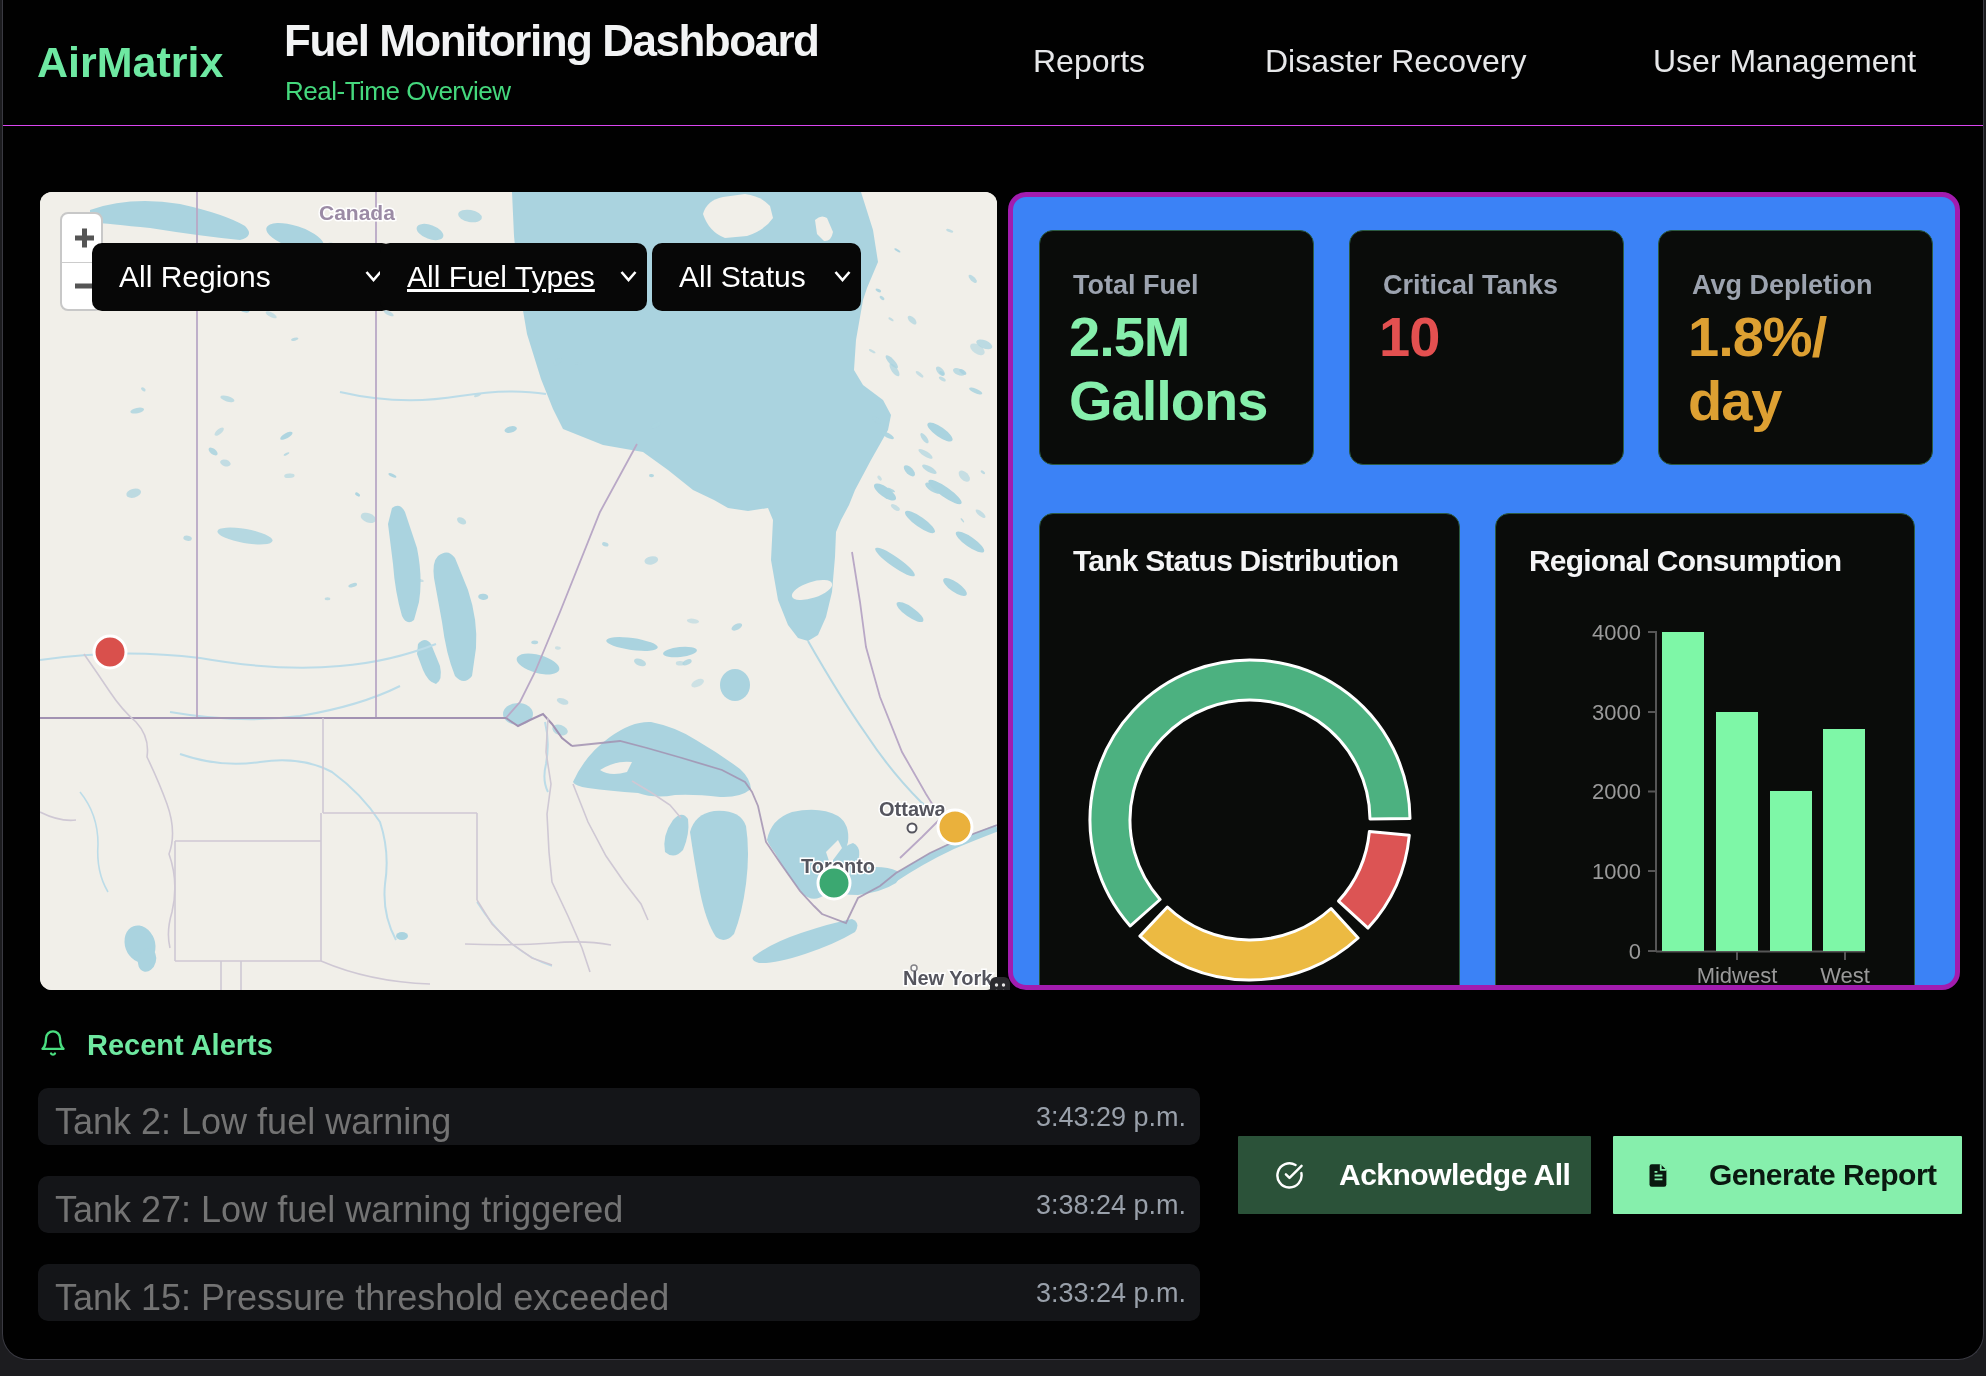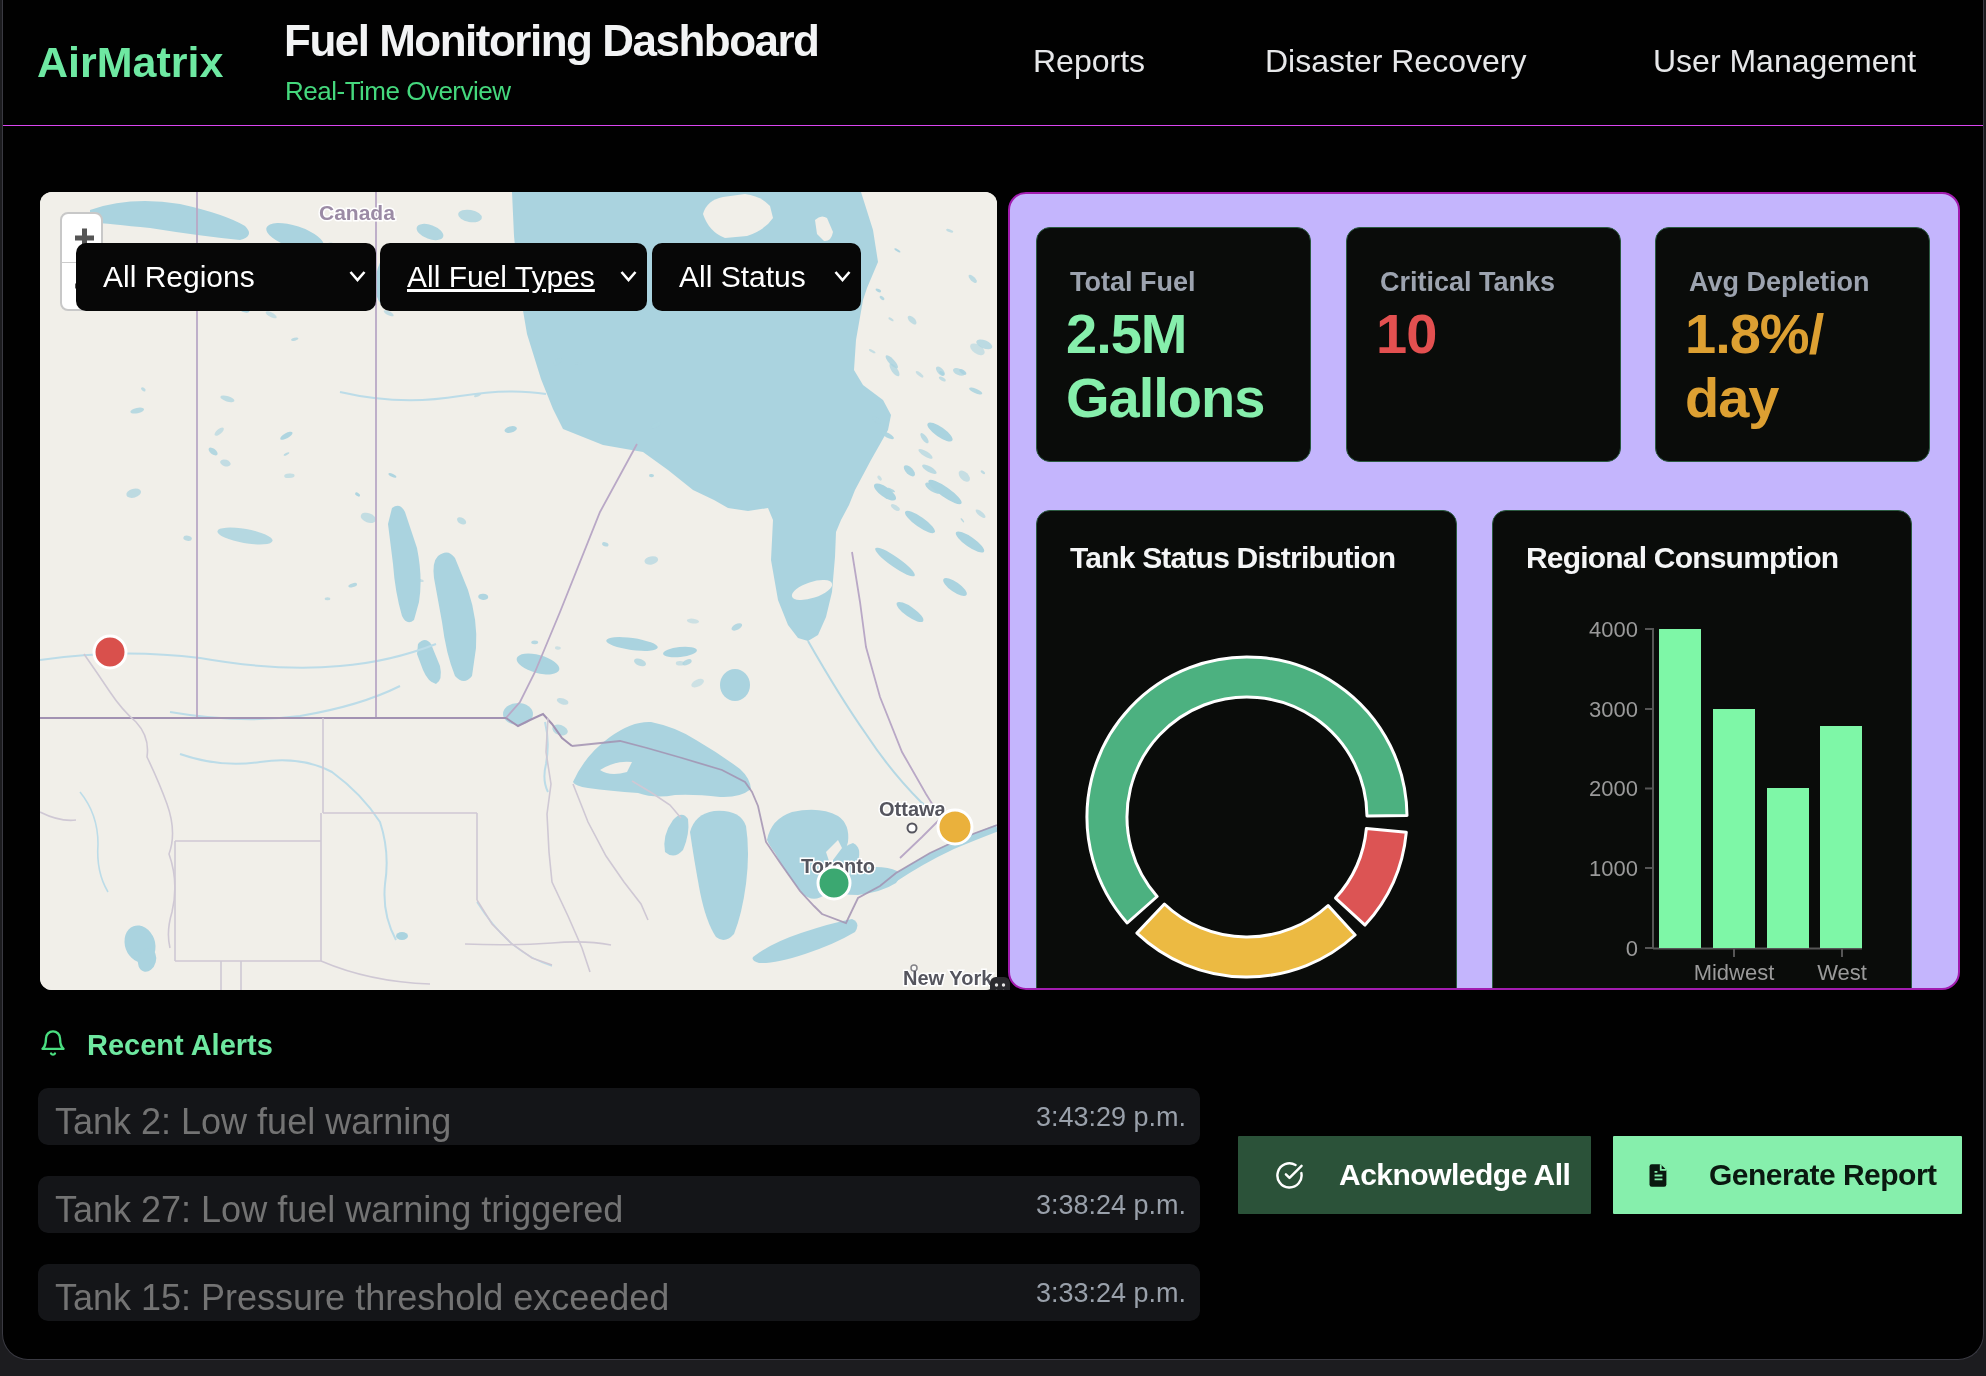--- a/index.html
+++ b/index.html
@@ -10,21 +10,21 @@
   .title { position:absolute; left:281px; top:16px; font-size:44px; font-weight:bold; color:#f2f3f4; letter-spacing:-1.5px; }
   .subtitle { position:absolute; left:282px; top:76px; font-size:26px; color:#45d87d; letter-spacing:-0.5px; }
   .nav { position:absolute; top:43px; font-size:32px; color:#e6e7e9; }
   .toppane { position:absolute; left:0; top:128px; width:100%; height:862px; overflow:hidden; }
   .map { position:absolute; left:37px; top:64px; width:957px; height:798px; border-radius:12px; overflow:hidden; background:#f1efe9; }
   .zoomctl { position:absolute; left:20px; top:20px; width:43px; height:99px; background:#fff; border:2px solid #c8c8c8; border-radius:8px; }
   .zoomctl .div { position:absolute; left:0; top:48px; width:100%; height:1px; background:#ccc; }
   .pill { position:absolute; top:51px; height:68px; background:#070707; border-radius:10px; color:#fff; font-size:30px; display:flex; align-items:center; }
   .pill span { padding-left:27px; }
   .pill svg { position:absolute; right:10px; top:27px; }
-  .panel { position:absolute; left:1005px; top:64px; width:952px; height:798px; border:2px solid #a21caf; border-radius:18px; background:#c4b5fd; overflow:hidden; }
+  .panel { position:absolute; left:1005px; top:64px; width:952px; height:798px; border:5px solid #a21caf; border-radius:18px; background:#3b82f6; overflow:hidden; }
   .scard { position:absolute; top:33px; width:275px; height:235px; background:#0a0c0a; border:1px solid #2b5a40; border-radius:14px; }
   .scard .lbl { position:absolute; left:33px; top:39px; font-size:27px; font-weight:bold; color:#9ca3af; }
   .scard .val { position:absolute; left:29px; top:74px; font-size:56px; font-weight:bold; line-height:64px; width:230px; letter-spacing:-1px; }
   .ccard { position:absolute; top:316px; height:520px; background:#0a0c0a; border:1px solid #2b5a40; border-radius:14px; }
   .ccard .ct { position:absolute; left:33px; top:30px; font-size:30px; font-weight:bold; color:#f4f5f6; letter-spacing:-0.8px; }
   .grip { position:absolute; left:987px; top:849px; width:20px; height:29px; background:#2a2a2e; border-radius:6px; }
   .alerts-h { position:absolute; left:84px; top:1029px; font-size:29px; font-weight:bold; color:#6ee8a0; }
   .bell { position:absolute; left:36px; top:1028px; }
   .arow { position:absolute; left:35px; width:1162px; height:57px; background:#141518; border-radius:10px; }
   .arow .t1 { position:absolute; left:17px; top:13px; font-size:36px; color:#737373; }
@@ -207,21 +207,21 @@
       <circle cx="872" cy="636" r="4.5" fill="#fff" stroke="#55555e" stroke-width="2"></circle>
       <circle cx="874" cy="776" r="3" fill="#fff" stroke="#55555e" stroke-width="1.5" opacity="0.7"></circle>
       <circle cx="70" cy="460" r="16" fill="#d9504c" stroke="#fff" stroke-width="3"></circle>
       <circle cx="915" cy="635" r="17" fill="#eab13c" stroke="#fff" stroke-width="3"></circle>
       <circle cx="794" cy="691" r="16" fill="#3ba871" stroke="#fff" stroke-width="3"></circle>
       </svg>
       <div class="zoomctl"><svg width="45" height="99" viewBox="0 0 45 99">
             <path d="M13 24 H32 M22.5 14.5 V33.5" stroke="#555" stroke-width="5"></path>
             <path d="M13 72 H32" stroke="#555" stroke-width="5"></path>
           </svg><div class="div"></div></div>
-      <div class="pill" style="left:36px; width:300px;align-items:center;">
+      <div class="pill" style="left:52px; width:300px;align-items:center;">
           <span>All Regions</span>
           <svg width="17" height="13" viewBox="0 0 17 13">
             <path d="M1.5 2 L8.5 10 L15.5 2" stroke="#fff" stroke-width="2.6" fill="none"></path>
           </svg>
         </div>
       <div class="pill" style="left:340px; width:267px;text-decoration:underline;">
           <span>All Fuel Types</span>
           <svg width="17" height="13" viewBox="0 0 17 13">
             <path d="M1.5 2 L8.5 10 L15.5 2" stroke="#fff" stroke-width="2.6" fill="none"></path>
           </svg>

